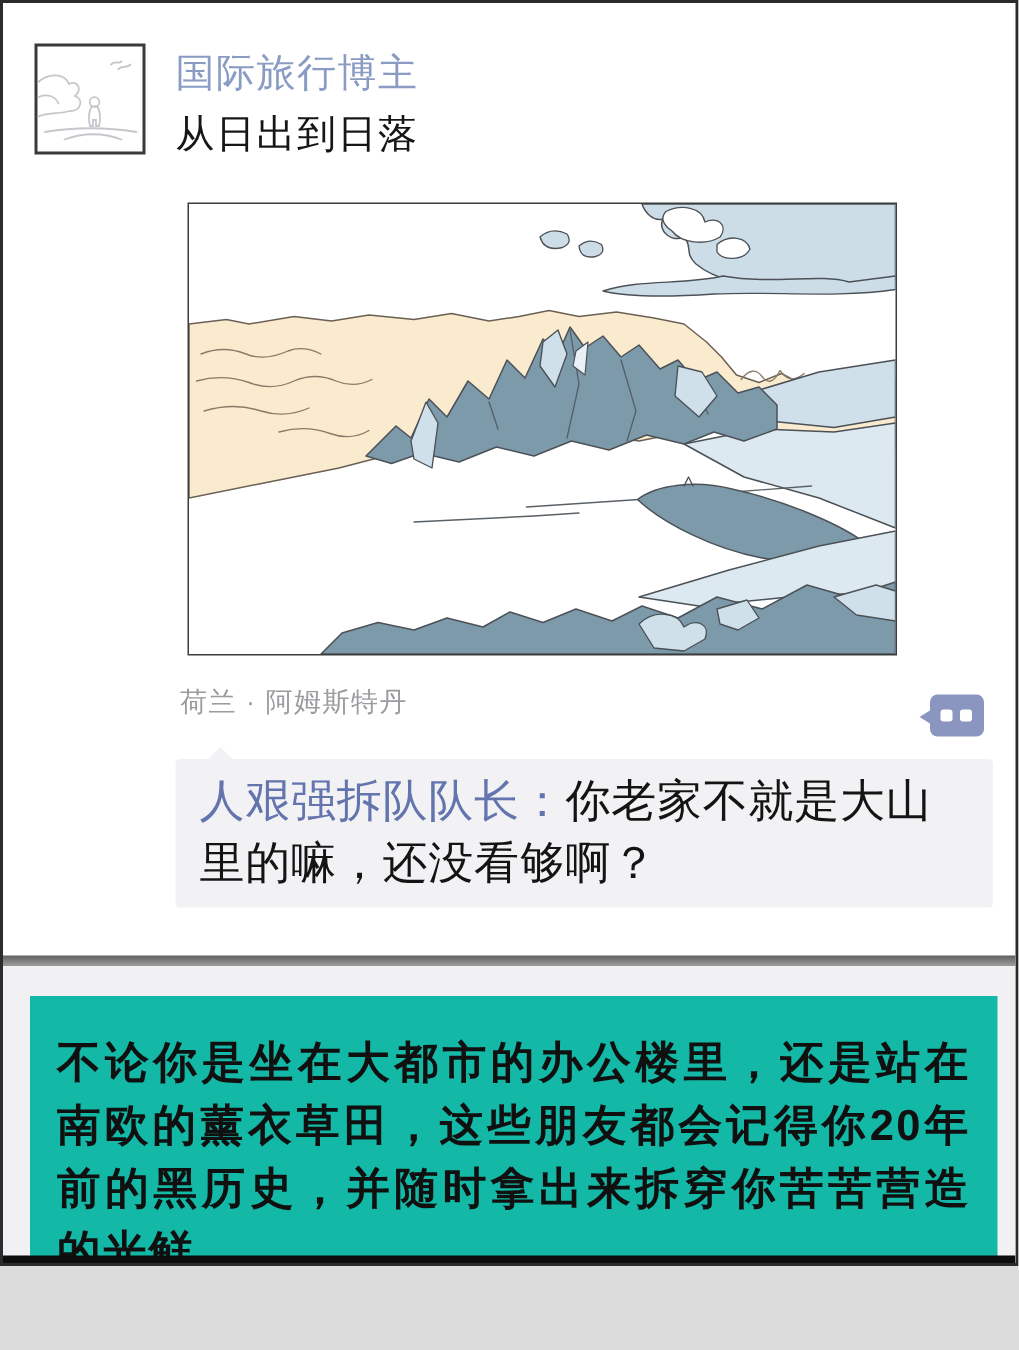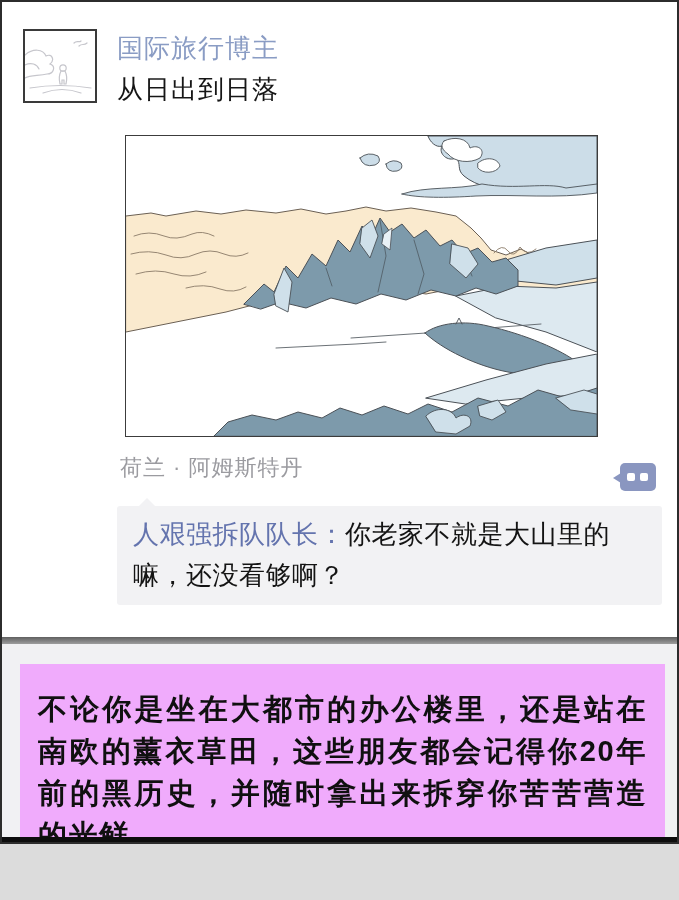--- a/index.html
+++ b/index.html
@@ -22,61 +22,61 @@
     color:#161616;letter-spacing:1px;
   }
   
   .illustration{
     position:absolute;left:123px;top:133px;width:471px;height:300px;
     background:#ffffff;border:1px solid #3c3c3c;box-sizing:content-box;
   }
   .illustration svg{display:block;}
   
   .location{
-    position:absolute;left:118px;top:452px;font-size:22px;line-height:28px;
+    position:absolute;left:118px;top:452px;font-size:18px;line-height:28px;
     color:#9b9ba0;letter-spacing:1px;
   }
   .comment-btn{
     position:absolute;left:618px;top:461px;width:36px;height:28px;
     background:#8a96c0;border-radius:5px;cursor:pointer;
   }
   .comment-btn .tail{
     position:absolute;left:-7px;top:10px;width:0;height:0;
     border-top:5px solid transparent;border-bottom:5px solid transparent;
     border-right:8px solid #8a96c0;
   }
   .comment-btn .dot{
     position:absolute;top:10px;width:8px;height:8px;background:#fff;border-radius:2px;
   }
   .comment-btn .dot.d1{left:7px;}
   .comment-btn .dot.d2{left:20px;}
   
   .comment-bubble{
     position:absolute;left:115px;top:504px;width:545px;height:99px;
     background:#f2f2f4;border-radius:3px;box-sizing:border-box;
-    padding:8px 14px 0 16px;font-size:26px;line-height:41px;color:#141414;
+    padding:8px 14px 0 16px;font-size:30px;line-height:41px;color:#141414;
     letter-spacing:0.5px;
   }
   .comment-bubble .bubble-tail{
     position:absolute;left:22px;top:-8px;width:0;height:0;
     border-left:8px solid transparent;border-right:8px solid transparent;
     border-bottom:8px solid #f2f2f4;
   }
   .comment-author{color:#6474ae;cursor:pointer;}
   
   .section-divider{
     position:absolute;left:0;top:635px;width:100%;height:7px;
     background:linear-gradient(#606060,#9d9d9d);
   }
   .lower{
     position:absolute;left:0;top:642px;width:100%;height:258px;background:#f1f1f3;
   }
   .caption-card{
     position:absolute;left:18px;top:20px;width:645px;height:216px;
-    background:#f0abfc;box-sizing:border-box;padding:24px 18px 0 18px;
+    background:#14b8a6;box-sizing:border-box;padding:24px 18px 0 18px;
   }
   .caption-text{
     font-size:29px;line-height:42px;font-weight:bold;color:#101010;
     letter-spacing:1.5px;text-align:justify;
   }
   .bottom-bar{
     position:absolute;left:0;bottom:0;width:100%;height:5px;background:#0d0d0d;
   }
 </style>
 </head>

